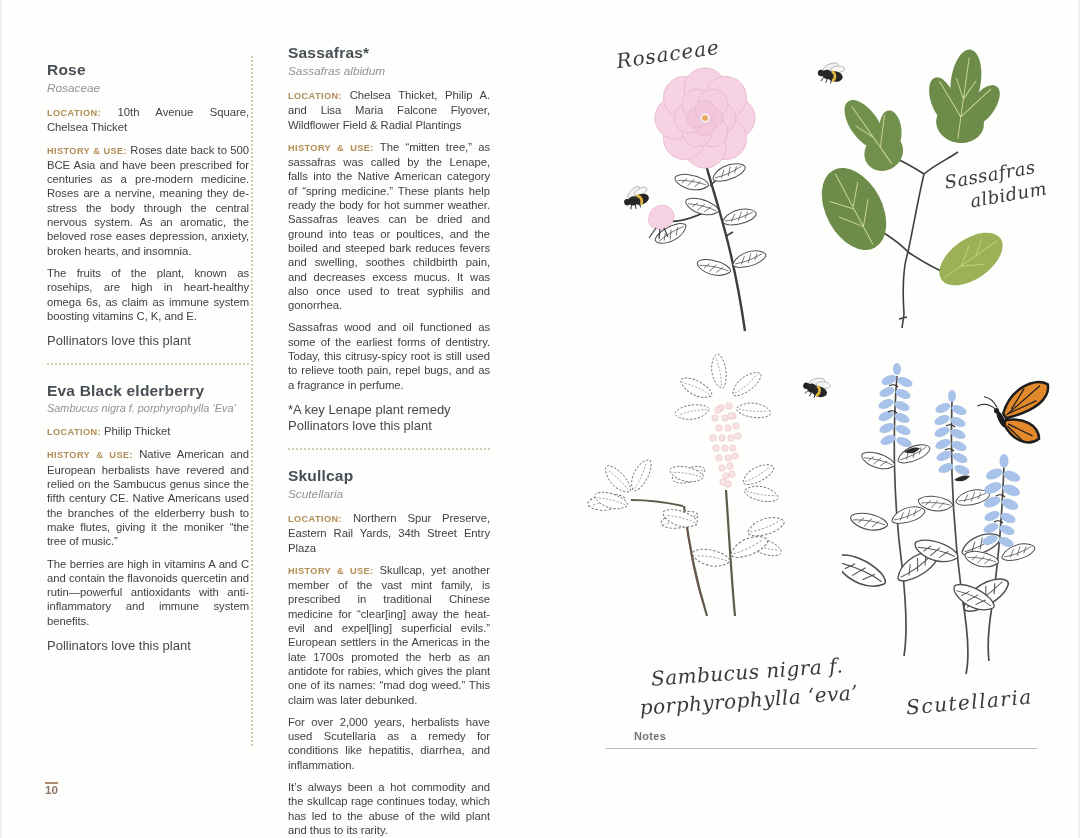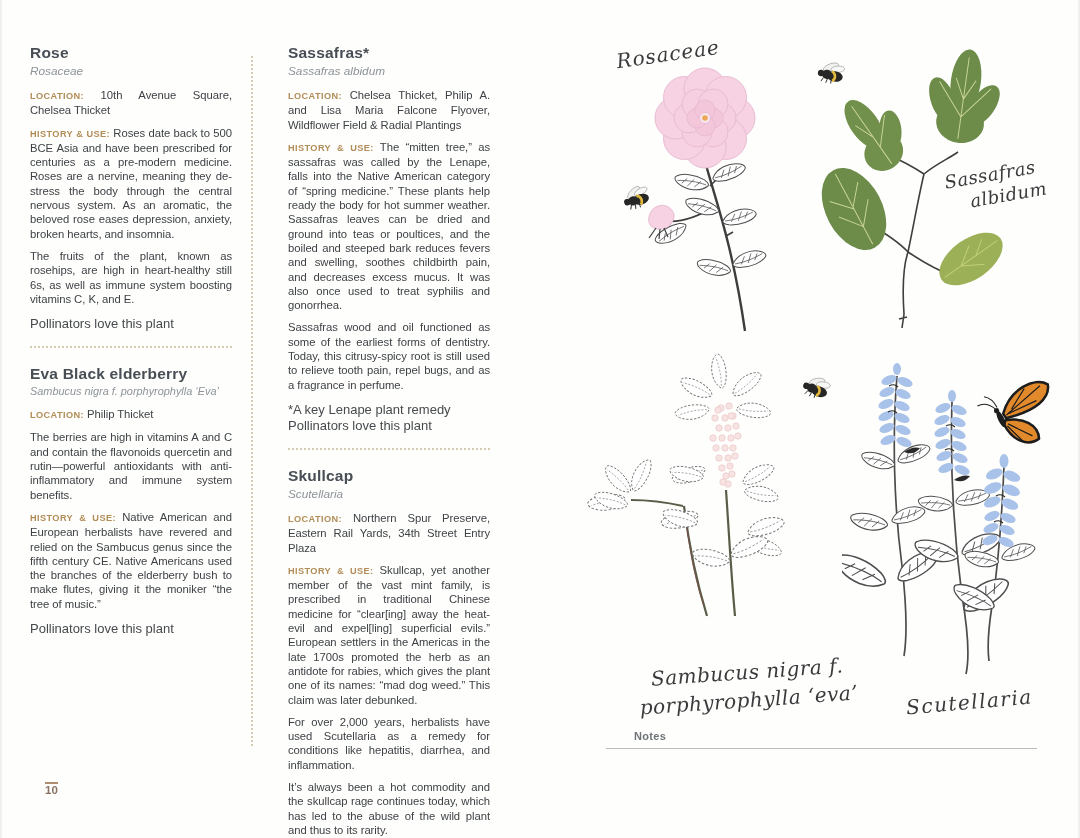--- a/index.html
+++ b/index.html
@@ -1,21 +1,21 @@
 <!DOCTYPE html>
 <html><head>
 <meta charset="utf-8">
 <style>
   html,body{margin:0;padding:0;}
   body{background:#ffffff;font-family:"Liberation Sans", sans-serif;}
   .page{position:relative;width:1080px;height:838px;background:#fefefc;overflow:hidden;
         box-shadow:inset 2px 0 0 #f1f0ee, inset -2px 0 0 #f1f0ee;}
   
   .col{position:absolute;top:44px;width:202px;}
-  .c1{left:30px;} .c2{left:288px;}
+  .c1{left:47px;margin-top:17px;} .c2{left:288px;}
   .etitle{font-size:15.5px;font-weight:700;color:#474e55;letter-spacing:.2px;margin:0 0 2px;}
   .species{font-size:11.8px;font-style:italic;color:#8d9399;margin:0 0 10px;}
   .species.nowrap{white-space:nowrap;font-size:10.9px;}
   .para{font-size:11.3px;line-height:14.3px;color:#3e4246;margin:0 0 8px;letter-spacing:-.05px;}
   .just{text-align:justify;}
   .lbl{font-size:9.2px;font-weight:700;color:#b28d58;letter-spacing:.4px;}
   .footnote{font-size:13px;color:#46494d;margin:11px 0 0;line-height:14px;}
   .fn2{margin:2px 0 0;}
   .hdiv{border-top:2px dotted #d5cbb5;height:0;margin:15px 0 17px;}
   .vdiv{position:absolute;left:251px;top:56px;height:690px;width:0;border-left:2px dotted #d5cbb5;}
@@ -39,32 +39,32 @@
 <body>
 
 <div class="page">
 
   <div class="col c1">
     <section>
       <h2 class="etitle">Rose</h2>
       <p class="species">Rosaceae</p>
       <p class="para just"><span class="lbl">LOCATION:</span> <span>10th Avenue Square, Chelsea Thicket</span></p>
       <p class="para just"><span class="lbl">HISTORY &amp; USE:</span> <span>Roses date back to 500 BCE Asia and have been prescribed for centuries as a pre-modern medicine. Roses are a nervine, meaning they de-stress the body through the central nervous system. As an aromatic, the beloved rose eases depression, anxiety, broken hearts, and insomnia.</span></p>
-      <p class="para just">The fruits of the plant, known as rosehips, are high in heart-healthy still 6s, as well as immune system boosting vitamins C, K, and E.</p>
+      <p class="para just">The fruits of the plant, known as rosehips, are high in heart-healthy omega 6s, as claim as immune system boosting vitamins C, K, and E.</p>
       <p class="footnote">Pollinators love this plant</p>
     </section>
 
     <div class="hdiv"></div>
 
     <section>
       <h2 class="etitle">Eva Black elderberry</h2>
       <p class="species nowrap">Sambucus nigra f. porphyrophylla ‘Eva’</p>
       <p class="para just"><span class="lbl">LOCATION:</span> <span>Philip Thicket</span></p>
+      <p class="para just"><span class="lbl">HISTORY &amp; USE:</span> <span>Native American and European herbalists have revered and relied on the Sambucus genus since the fifth century CE. Native Americans used the branches of the elderberry bush to make flutes, giving it the moniker “the tree of music.”</span></p>
       <p class="para just">The berries are high in vitamins A and C and contain the flavonoids quercetin and rutin—powerful antioxidants with anti-inflammatory and immune system benefits.</p>
-      <p class="para just"><span class="lbl">HISTORY &amp; USE:</span> <span>Native American and European herbalists have revered and relied on the Sambucus genus since the fifth century CE. Native Americans used the branches of the elderberry bush to make flutes, giving it the moniker “the tree of music.”</span></p>
       <p class="footnote">Pollinators love this plant</p>
     </section>
   </div>
 
   <div class="vdiv"></div>
 
   <div class="col c2">
     <section>
       <h2 class="etitle">Sassafras*</h2>
       <p class="species">Sassafras albidum</p>

